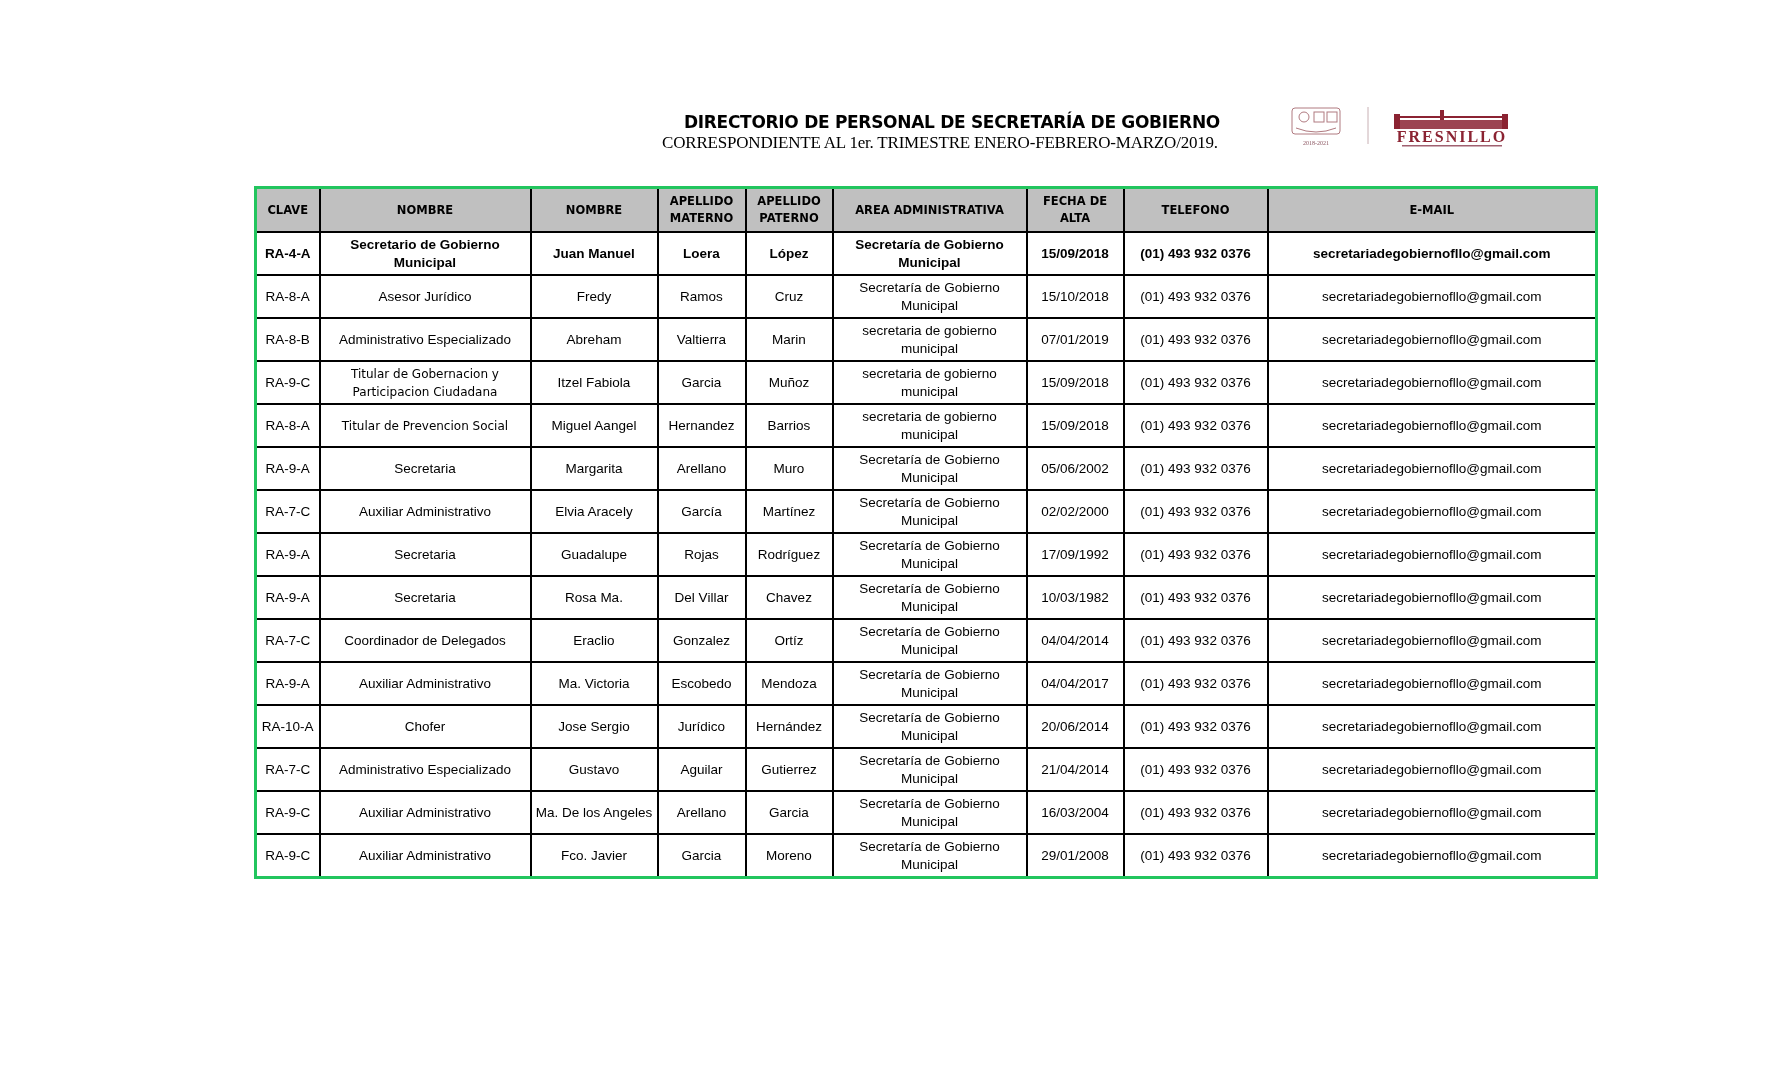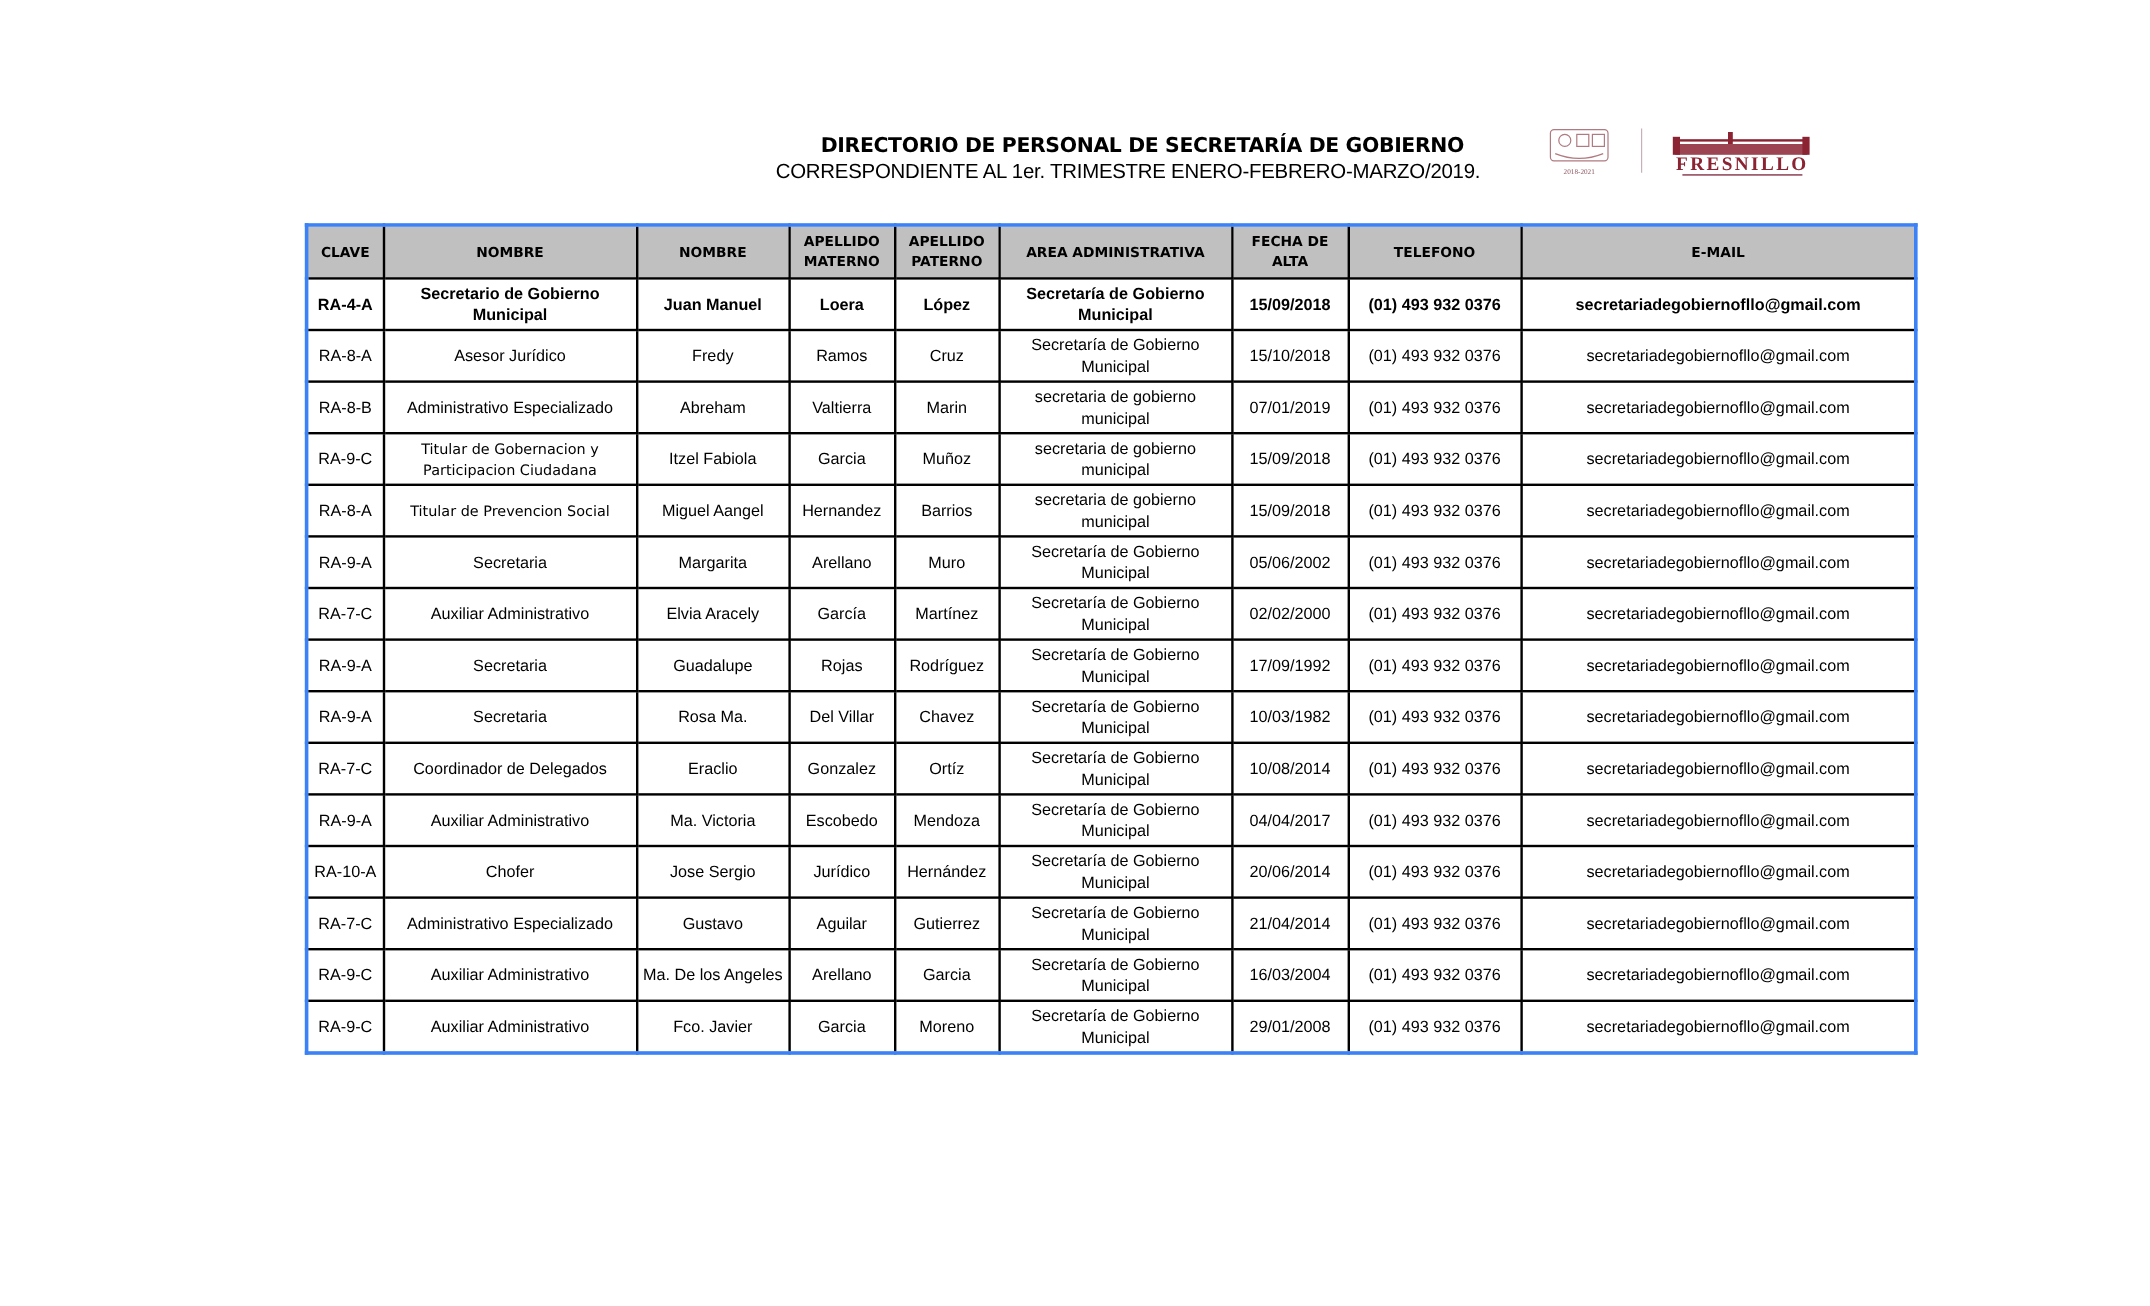--- a/index.html
+++ b/index.html
@@ -1,21 +1,21 @@
 <!DOCTYPE html>
 <html><head>
 <meta charset="utf-8">
 <style>
   html, body { margin:0; padding:0; background:#ffffff; }
   body { width:1792px; height:1088px; position:relative; overflow:hidden; font-family:"Liberation Sans", sans-serif; color:#000; }
   .title { position:absolute; left:0; width:1792px; top:100px; text-align:center; padding-left:0; }
   .title h1 { margin:12px; position:absolute; left:600px; width:680px; top:0; text-align:center; font-family:"DejaVu Sans", sans-serif; font-weight:bold; font-size:17px; letter-spacing:-0.3px; }
-  .title h2 { margin:0; position:absolute; left:560px; width:760px; top:33px; text-align:center; font-family:Liberation Sans, sans-serif; font-weight:normal; font-size:17px; letter-spacing:-0.2px; }
+  .title h2 { margin:0; position:absolute; left:560px; width:760px; top:33px; text-align:center; font-family:Liberation Serif, serif; font-weight:normal; font-size:17px; letter-spacing:-0.2px; }
   .logo { position:absolute; left:1290px; top:104px; width:250px; height:46px; }
-  table.dir { position:absolute; left:254px; top:186px; border-collapse:collapse; table-layout:fixed; width:1341px; border:3px solid #3b82f6; }
+  table.dir { position:absolute; left:254px; top:186px; border-collapse:collapse; table-layout:fixed; width:1341px; border:3px solid #22c55e; }
   table.dir th, table.dir td { border:2px solid #000; text-align:center; vertical-align:middle; padding:0 2px; overflow:hidden; white-space:nowrap; }
   table.dir th { background:#c0c0c0; height:42px; font-family:"DejaVu Sans", sans-serif; font-weight:bold; font-size:11.5px; line-height:17px; white-space:normal; }
   table.dir td { height:41px; font-size:13.5px; line-height:18px; }
   table.dir td.wrap { white-space:normal; }
   table.dir td.small { font-family:"DejaVu Sans", sans-serif; font-size:12px; }
   tr.bold td { font-weight:bold; }
 </style>
 </head>
 <body>
 
@@ -172,21 +172,21 @@
         <td>(01) 493 932 0376</td>
         <td>secretariadegobiernofllo@gmail.com</td>
       </tr>
       <tr>
         <td>RA-7-C</td>
         <td class="wrap">Coordinador de Delegados</td>
         <td>Eraclio</td>
         <td>Gonzalez</td>
         <td>Ortíz</td>
         <td class="wrap">Secretaría de Gobierno Municipal</td>
-        <td>10/08/2014</td>
+        <td>04/04/2014</td>
         <td>(01) 493 932 0376</td>
         <td>secretariadegobiernofllo@gmail.com</td>
       </tr>
       <tr>
         <td>RA-9-A</td>
         <td class="wrap">Auxiliar Administrativo</td>
         <td>Ma. Victoria</td>
         <td>Escobedo</td>
         <td>Mendoza</td>
         <td class="wrap">Secretaría de Gobierno Municipal</td>

